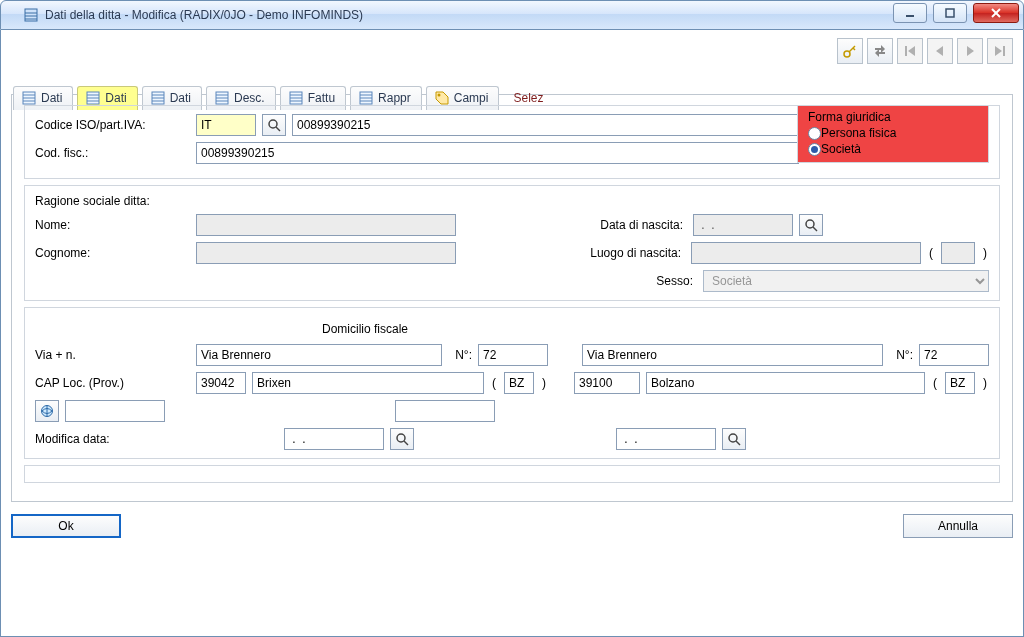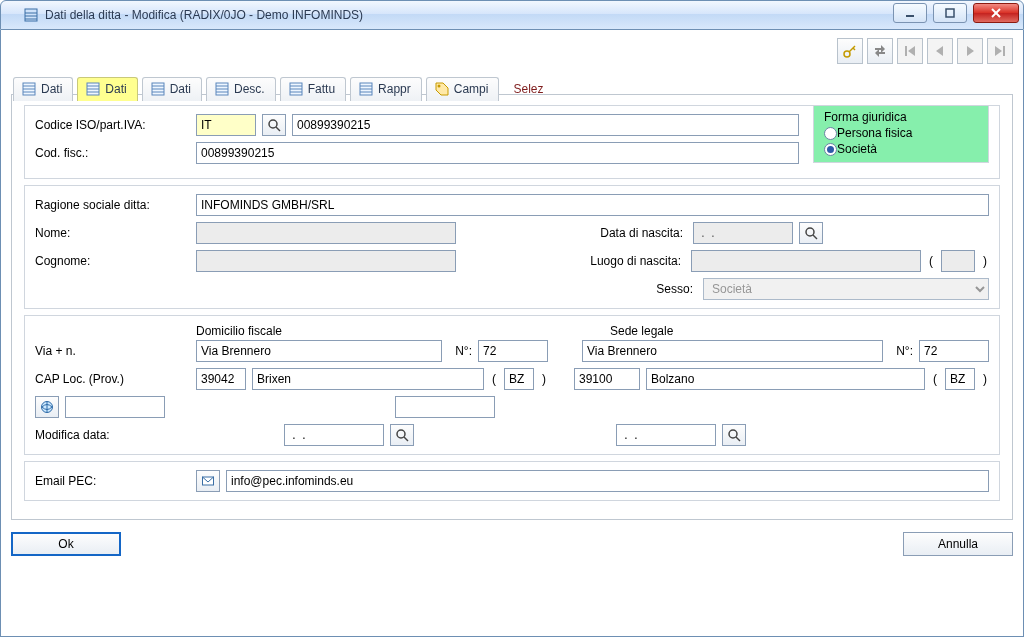--- a/index.html
+++ b/index.html
@@ -83,21 +83,21 @@
     padding-left: 2px;
   }
   .tab {
     display: flex; align-items: center; gap: 5px;
     padding: 4px 10px 5px 8px;
     border: 1px solid #bfc7d0;
     border-bottom: none;
     border-radius: 3px 3px 0 0;
     background: linear-gradient(to bottom, #fdfdfd, #eef1f5);
     position: relative;
-    top: 7px;
+    top: 16px;
     color: #2b3a52;
   }
   .tab.active {
     background: #ffff90;
     border-color: #c9c97a;
   }
   .tab .tab-icon {
     width: 14px; height: 14px;
     display: inline-flex; align-items: center; justify-content: center;
   }
@@ -141,25 +141,25 @@
     background: linear-gradient(to bottom, #fdfdfd, #e9eef4);
     display: inline-flex; align-items: center; justify-content: center;
     font-size: 12px;
     flex-shrink: 0;
   }
 
   
   .fg-box {
     border: 1px solid #d0d6de;
     padding: 4px 27px 6px 10px;
-    width: 176px;
+    width: 192px;
     position: absolute;
     right: 10px;
     top: -1px;
-    background: #86efac;
+    background: #ef4444;
   }
   .fg-box .fg-title { margin-bottom: 2px; }
   .fg-row { display: flex; align-items: center; gap: 0; margin-top: 2px; }
   .radio {
     width: 13px; height: 13px; border-radius: 50%;
     border: 1px solid #6a84a3; background: #fff;
     display: inline-flex; align-items: center; justify-content: center;
   }
   .radio.sel::after { content: ""; width: 7px; height: 7px; border-radius: 50%; background: #2e5aa8; }
 
@@ -363,21 +363,20 @@
         <div class="fg-row">
           <span class="radio sel"></span>
           <span>Società</span>
         </div>
       </div>
     </div>
 
     <div class="section">
       <div class="row">
         <label class="fl lab-col">Ragione sociale ditta:</label>
-        <input class="txt flex-grow" value="INFOMINDS GMBH/SRL" style="">
       </div>
       <div class="row">
         <label class="fl lab-col">Nome:</label>
         <input class="txt ro" style="width: 260px;" disabled="" value="">
         <div style="flex:1"></div>
         <label class="fl" style="width:110px; text-align:right; margin-right:4px;">Data di nascita:</label>
         <input class="txt ro" style="width: 100px;" disabled="" value=" .  . ">
         <div class="lookup">
           <svg width="14" height="14" viewBox="0 0 14 14">
               <circle cx="6" cy="6" r="4" fill="none" stroke="#444" stroke-width="1.5"></circle>
@@ -401,25 +400,24 @@
         <div style="width:260px;"></div>
         <div style="flex:1"></div>
         <label class="fl" style="width:110px; text-align:right; margin-right:4px;">Sesso:</label>
         <select class="sel" style="width:286px;" disabled="">
           <option>Società</option>
         </select>
       </div>
     </div>
 
     <div class="section">
-      <div class="row" style="margin-bottom:2px;">
+      <div class="row" style="margin-bottom:2px;flex-direction:column;">
         <div class="lab-col"></div>
         <div style="width:380px;"><span class="col-head">Domicilio fiscale</span></div>
         <div style="width:22px;"></div>
-        <div class="flex-grow"><span class="col-head">Sede legale</span></div>
       </div>
 
       <div class="row">
         <label class="fl lab-col">Via + n.</label>
         <input class="txt" style="width: 246px;" value="Via Brennero">
         <label class="fl" style="width:24px;text-align:right;">N°:</label>
         <input class="txt" style="width: 70px;" value="72">
         <div style="width:22px;"></div>
         <input class="txt flex-grow" value="Via Brennero" style="">
         <label class="fl" style="width:24px;text-align:right;">N°:</label>
@@ -469,30 +467,20 @@
         <div class="lookup">
           <svg width="14" height="14" viewBox="0 0 14 14">
               <circle cx="6" cy="6" r="4" fill="none" stroke="#444" stroke-width="1.5"></circle>
               <line x1="9" y1="9" x2="13" y2="13" stroke="#444" stroke-width="1.5"></line>
             </svg>
         </div>
       </div>
     </div>
 
     <div class="section">
-      <div class="row">
-        <label class="fl lab-col">Email PEC:</label>
-        <div class="lookup">
-          <svg width="14" height="14" viewBox="0 0 14 14">
-              <rect x="1.5" y="3" width="11" height="8" fill="#fff" stroke="#3a6ea5"></rect>
-              <path d="M1.5 3 L7 8 L12.5 3" fill="none" stroke="#3a6ea5"></path>
-            </svg>
-        </div>
-        <input class="txt flex-grow" value="info@pec.infominds.eu" style="">
-      </div>
     </div>
 
   </div>
 
   <div class="footer">
     <button class="btn primary">Ok</button>
     <button class="btn">Annulla</button>
   </div>
 
 </div>

